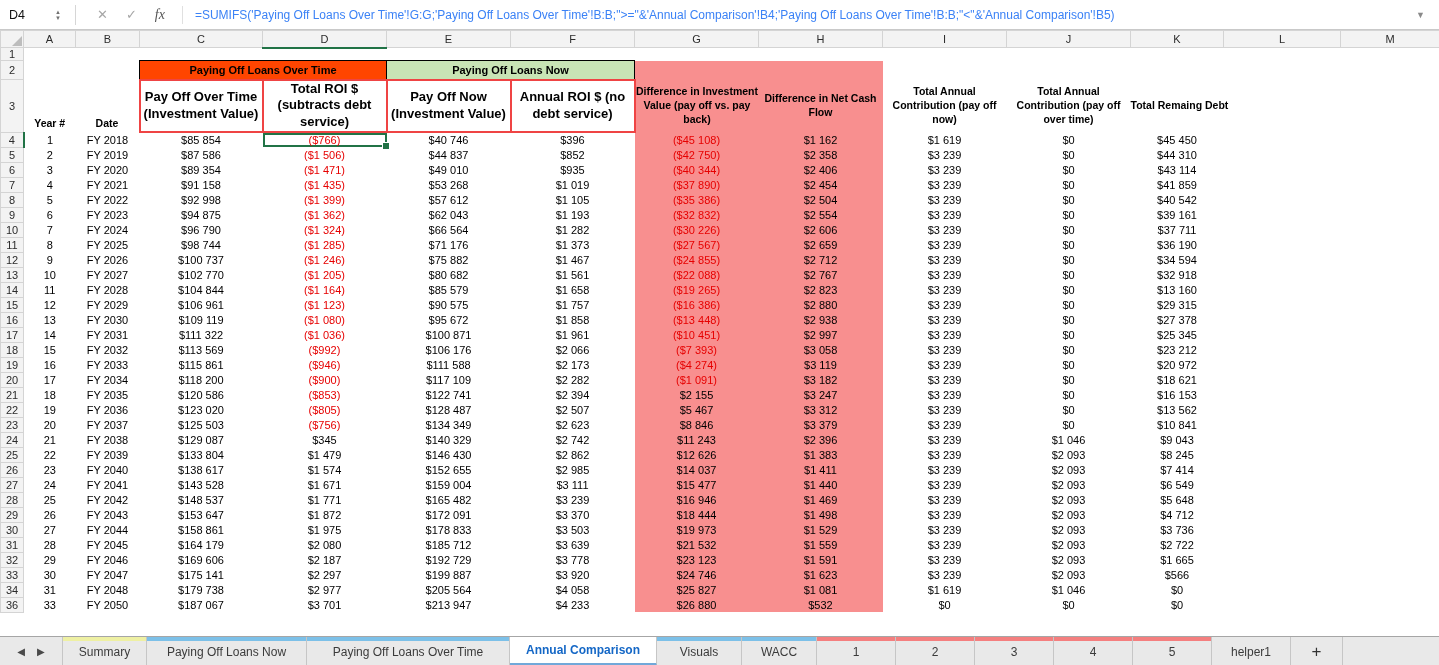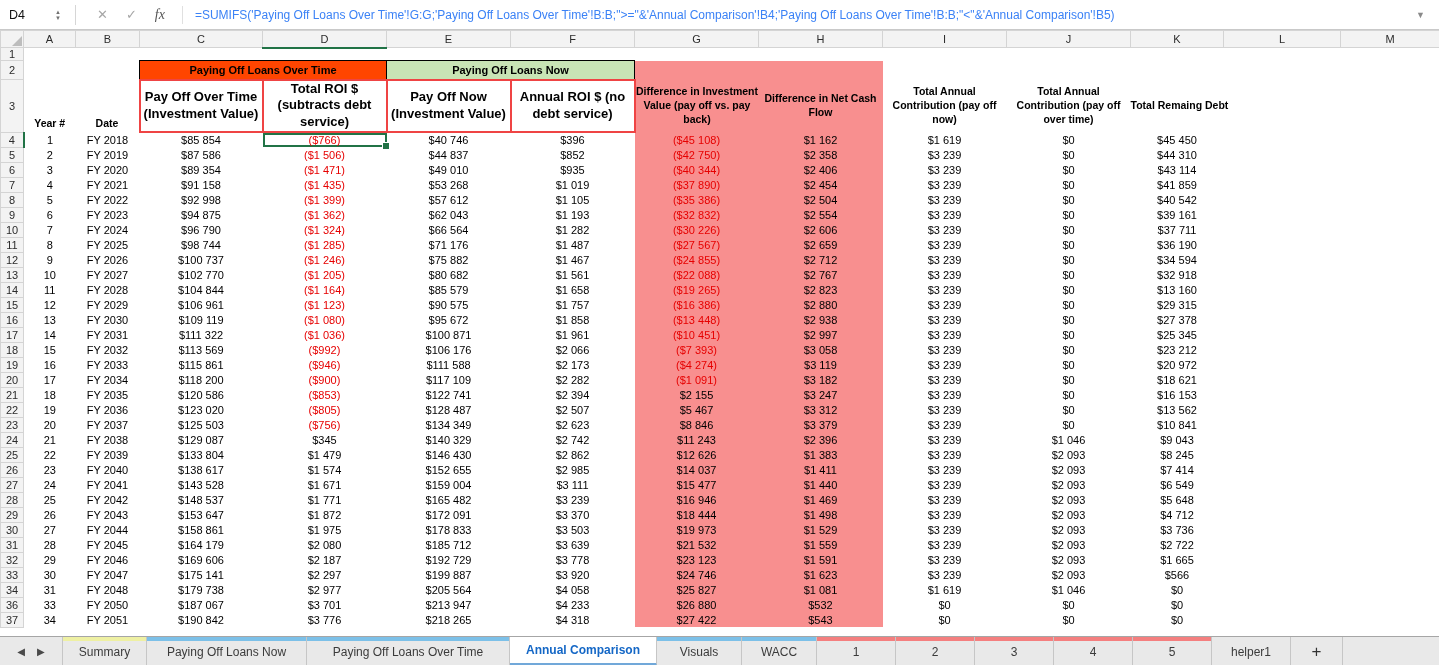--- a/index.html
+++ b/index.html
@@ -270,21 +270,21 @@
           <td class="cell"></td>
           <td class="cell"></td>
         </tr>
         <tr style="height:15px">
           <td class="rh">11</td>
           <td class="cell">8</td>
           <td class="cell">FY 2025</td>
           <td class="cell">$98 744</td>
           <td class="cell neg">($1 285)</td>
           <td class="cell">$71 176</td>
-          <td class="cell">$1 487</td>
+          <td class="cell">$1 373</td>
           <td class="cell pink neg">($27 567)</td>
           <td class="cell pink">$2 659</td>
           <td class="cell">$3 239</td>
           <td class="cell">$0</td>
           <td class="cell">$36 190</td>
           <td class="cell"></td>
           <td class="cell"></td>
         </tr>
         <tr style="height:15px">
           <td class="rh">12</td>
@@ -657,36 +657,20 @@
         <tr style="height:15px">
           <td class="rh">36</td>
           <td class="cell">33</td>
           <td class="cell">FY 2050</td>
           <td class="cell">$187 067</td>
           <td class="cell">$3 701</td>
           <td class="cell">$213 947</td>
           <td class="cell">$4 233</td>
           <td class="cell pink">$26 880</td>
           <td class="cell pink">$532</td>
-          <td class="cell">$0</td>
-          <td class="cell">$0</td>
-          <td class="cell">$0</td>
-          <td class="cell"></td>
-          <td class="cell"></td>
-        </tr>
-        <tr style="height:15px">
-          <td class="rh">37</td>
-          <td class="cell">34</td>
-          <td class="cell">FY 2051</td>
-          <td class="cell">$190 842</td>
-          <td class="cell">$3 776</td>
-          <td class="cell">$218 265</td>
-          <td class="cell">$4 318</td>
-          <td class="cell pink">$27 422</td>
-          <td class="cell pink">$543</td>
           <td class="cell">$0</td>
           <td class="cell">$0</td>
           <td class="cell">$0</td>
           <td class="cell"></td>
           <td class="cell"></td>
         </tr>
       </tbody>
     </table>
 </div>
 

